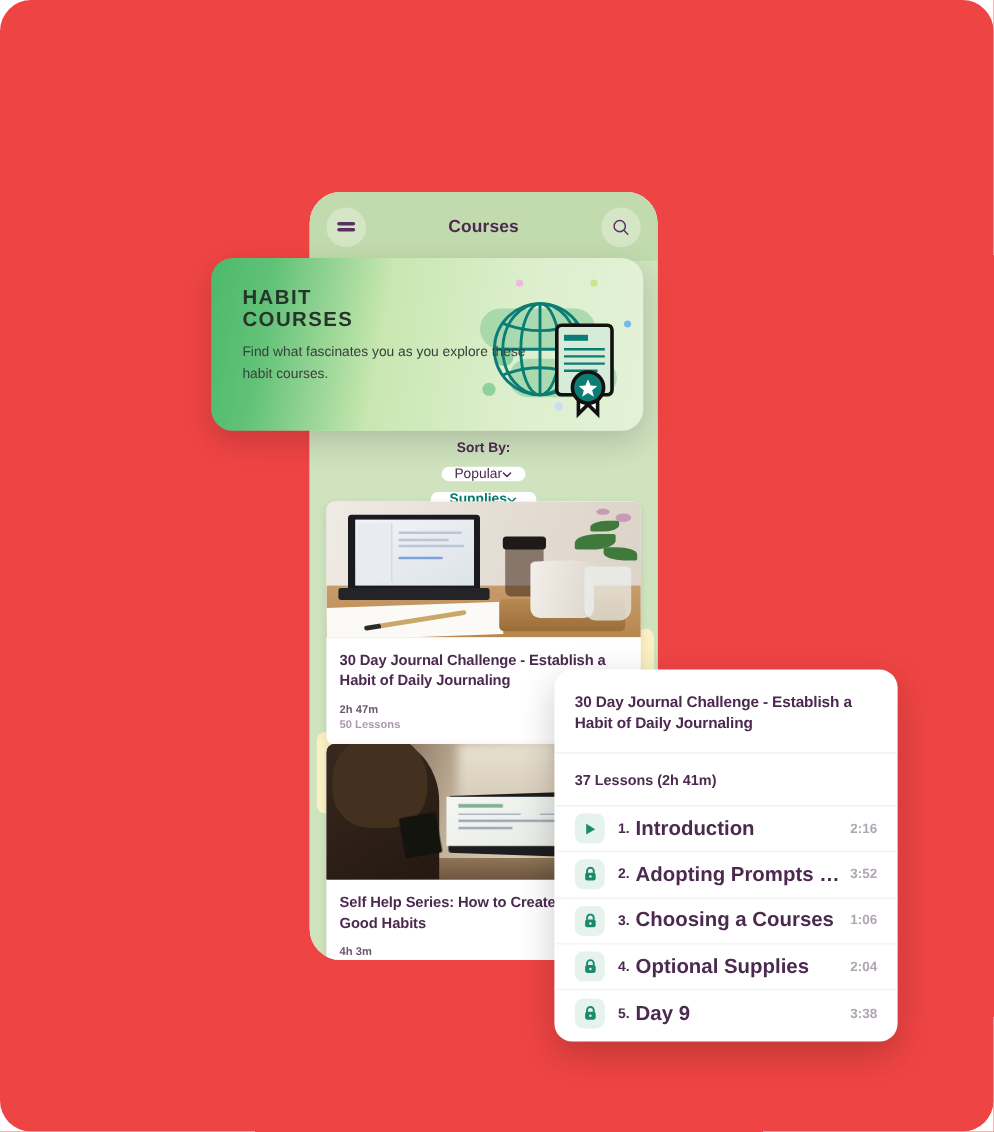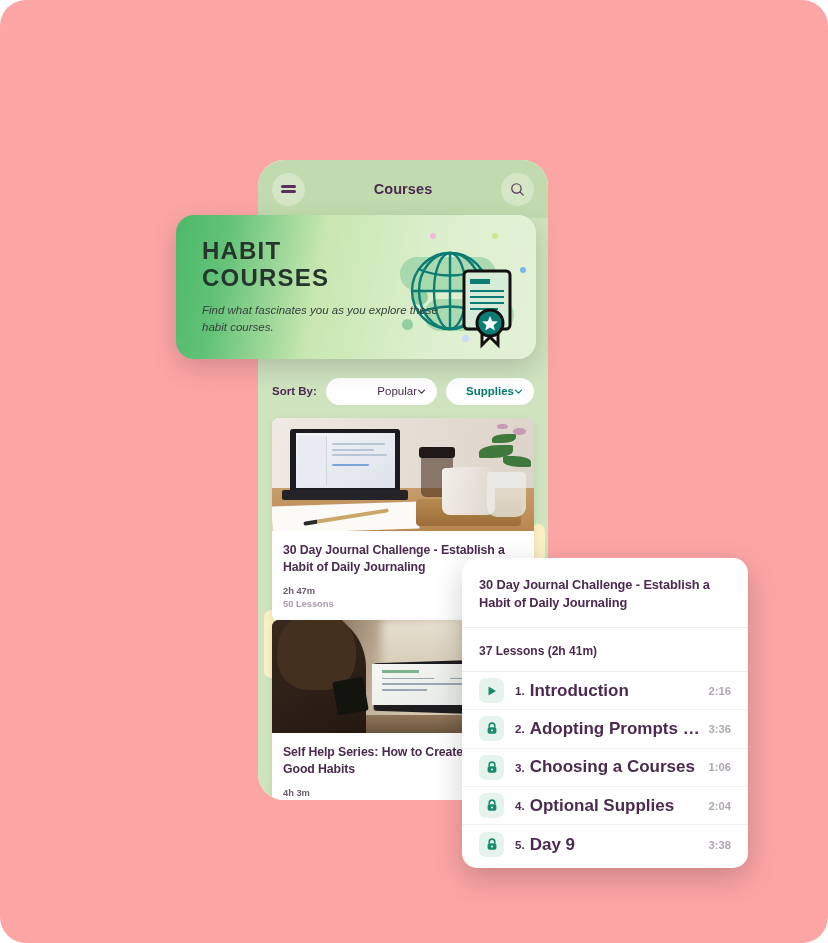--- a/index.html
+++ b/index.html
@@ -4,21 +4,21 @@
 <style>
   * { box-sizing: border-box; margin: 0; padding: 0; }
   html, body {
     width: 828px; height: 943px;
     font-family: "Liberation Sans", sans-serif;
     overflow: hidden;
   }
   #stage {
     position: relative;
     width: 828px; height: 943px;
-    background: #fca5a5;
+    background: #ef4444;
     border-radius: 26px;
     overflow: hidden;
   }
 
   
   #phone {
     position: absolute;
     left: 258px; top: 160px;
     width: 290px; height: 640px;
     background: #ffffff;
@@ -56,26 +56,26 @@
     width: 100%; height: 582px;
     background: #cfe3bf;
   }
   #banner-slot { height: 150px; }
 
   
   #sort-row {
     position: absolute; left: 0; top: 150px;
     width: 100%; height: 46px;
     display: flex; align-items: center;
-    padding: 0 14px; gap: 9px;
+    padding: 0 14px; gap: 9px; flex-direction: column;
   }
   #sort-label { font-size: 11.5px; color: #4c2a50; font-weight: 600; white-space: nowrap; }
   .pill {
     background: #fff; border-radius: 16px; height: 27px;
-    display: flex; align-items: center; justify-content: flex-end;
+    display: flex; align-items: center; justify-content: center;
     padding: 0 11px; cursor: pointer; border: none;
   }
   #sort-select { flex: 1 1 auto; }
   #sort-value { font-size: 11.5px; color: #4c2a50; font-weight: 500; }
   #filters-select { width: 88px; }
   #filters-value { font-size: 11.5px; color: #00796b; font-weight: 600; }
   .chev { width: 9px; height: 9px; flex: 0 0 auto; }
 
   
   #cards-area { position: absolute; left: 0; top: 196px; width: 100%; bottom: 0; }
@@ -164,26 +164,26 @@
   #banner {
     position: absolute; left: 176px; top: 215px;
     width: 360px; height: 144px;
     border-radius: 18px;
     background: linear-gradient(100deg,#4cb96b 0%, #62c277 14%, #c9e7b1 40%, #dcefcd 70%, #e4f2d8 100%);
     box-shadow: 0 9px 26px rgba(0,0,0,0.16);
     overflow: hidden;
   }
   #banner-text { position: absolute; left: 26px; top: 23px; width: 240px; }
   #banner-title {
-    font-size: 24px; font-weight: 800; color: #26352c;
+    font-size: 17px; font-weight: 800; color: #26352c;
     line-height: 1.12; letter-spacing: 1.2px;
   }
   #banner-sub {
     margin-top: 10px; font-size: 11.5px; color: #35413a;
-    line-height: 1.52; font-weight: 500; font-style: italic;
+    line-height: 1.52; font-weight: 500;
   }
   .blob { position: absolute; background: #8fce9f; opacity: 0.65; border-radius: 30px; }
   .dot  { position: absolute; border-radius: 50%; }
 
   
   #lessons-panel {
     position: absolute; left: 462px; top: 558px;
     width: 286px; height: 310px;
     background: #fff; border-radius: 15px;
     box-shadow: 0 10px 30px rgba(0,0,0,0.20);
@@ -387,21 +387,21 @@
     <div class="lesson-row">
       <span class="lesson-icon">
         <svg width="12" height="13" viewBox="0 0 12 13">
           <path d="M3.2 5.4 V3.9 a2.8 2.8 0 0 1 5.6 0 V5.4" stroke="#1a8a6d" stroke-width="1.6" fill="none"></path>
           <rect x="1.6" y="5.2" width="8.8" height="6.6" rx="1.8" fill="#1a8a6d"></rect>
           <circle cx="6" cy="8.5" r="1.05" fill="#e6f3ec"></circle>
         </svg>
       </span>
       <span class="lesson-num">2.</span>
       <span class="lesson-name">Adopting Prompts to Covid-19...</span>
-      <span class="lesson-time">3:36</span>
+      <span class="lesson-time">3:52</span>
     </div>
 
     <div class="lesson-row">
       <span class="lesson-icon">
         <svg width="12" height="13" viewBox="0 0 12 13">
           <path d="M3.2 5.4 V3.9 a2.8 2.8 0 0 1 5.6 0 V5.4" stroke="#1a8a6d" stroke-width="1.6" fill="none"></path>
           <rect x="1.6" y="5.2" width="8.8" height="6.6" rx="1.8" fill="#1a8a6d"></rect>
           <circle cx="6" cy="8.5" r="1.05" fill="#e6f3ec"></circle>
         </svg>
       </span>

